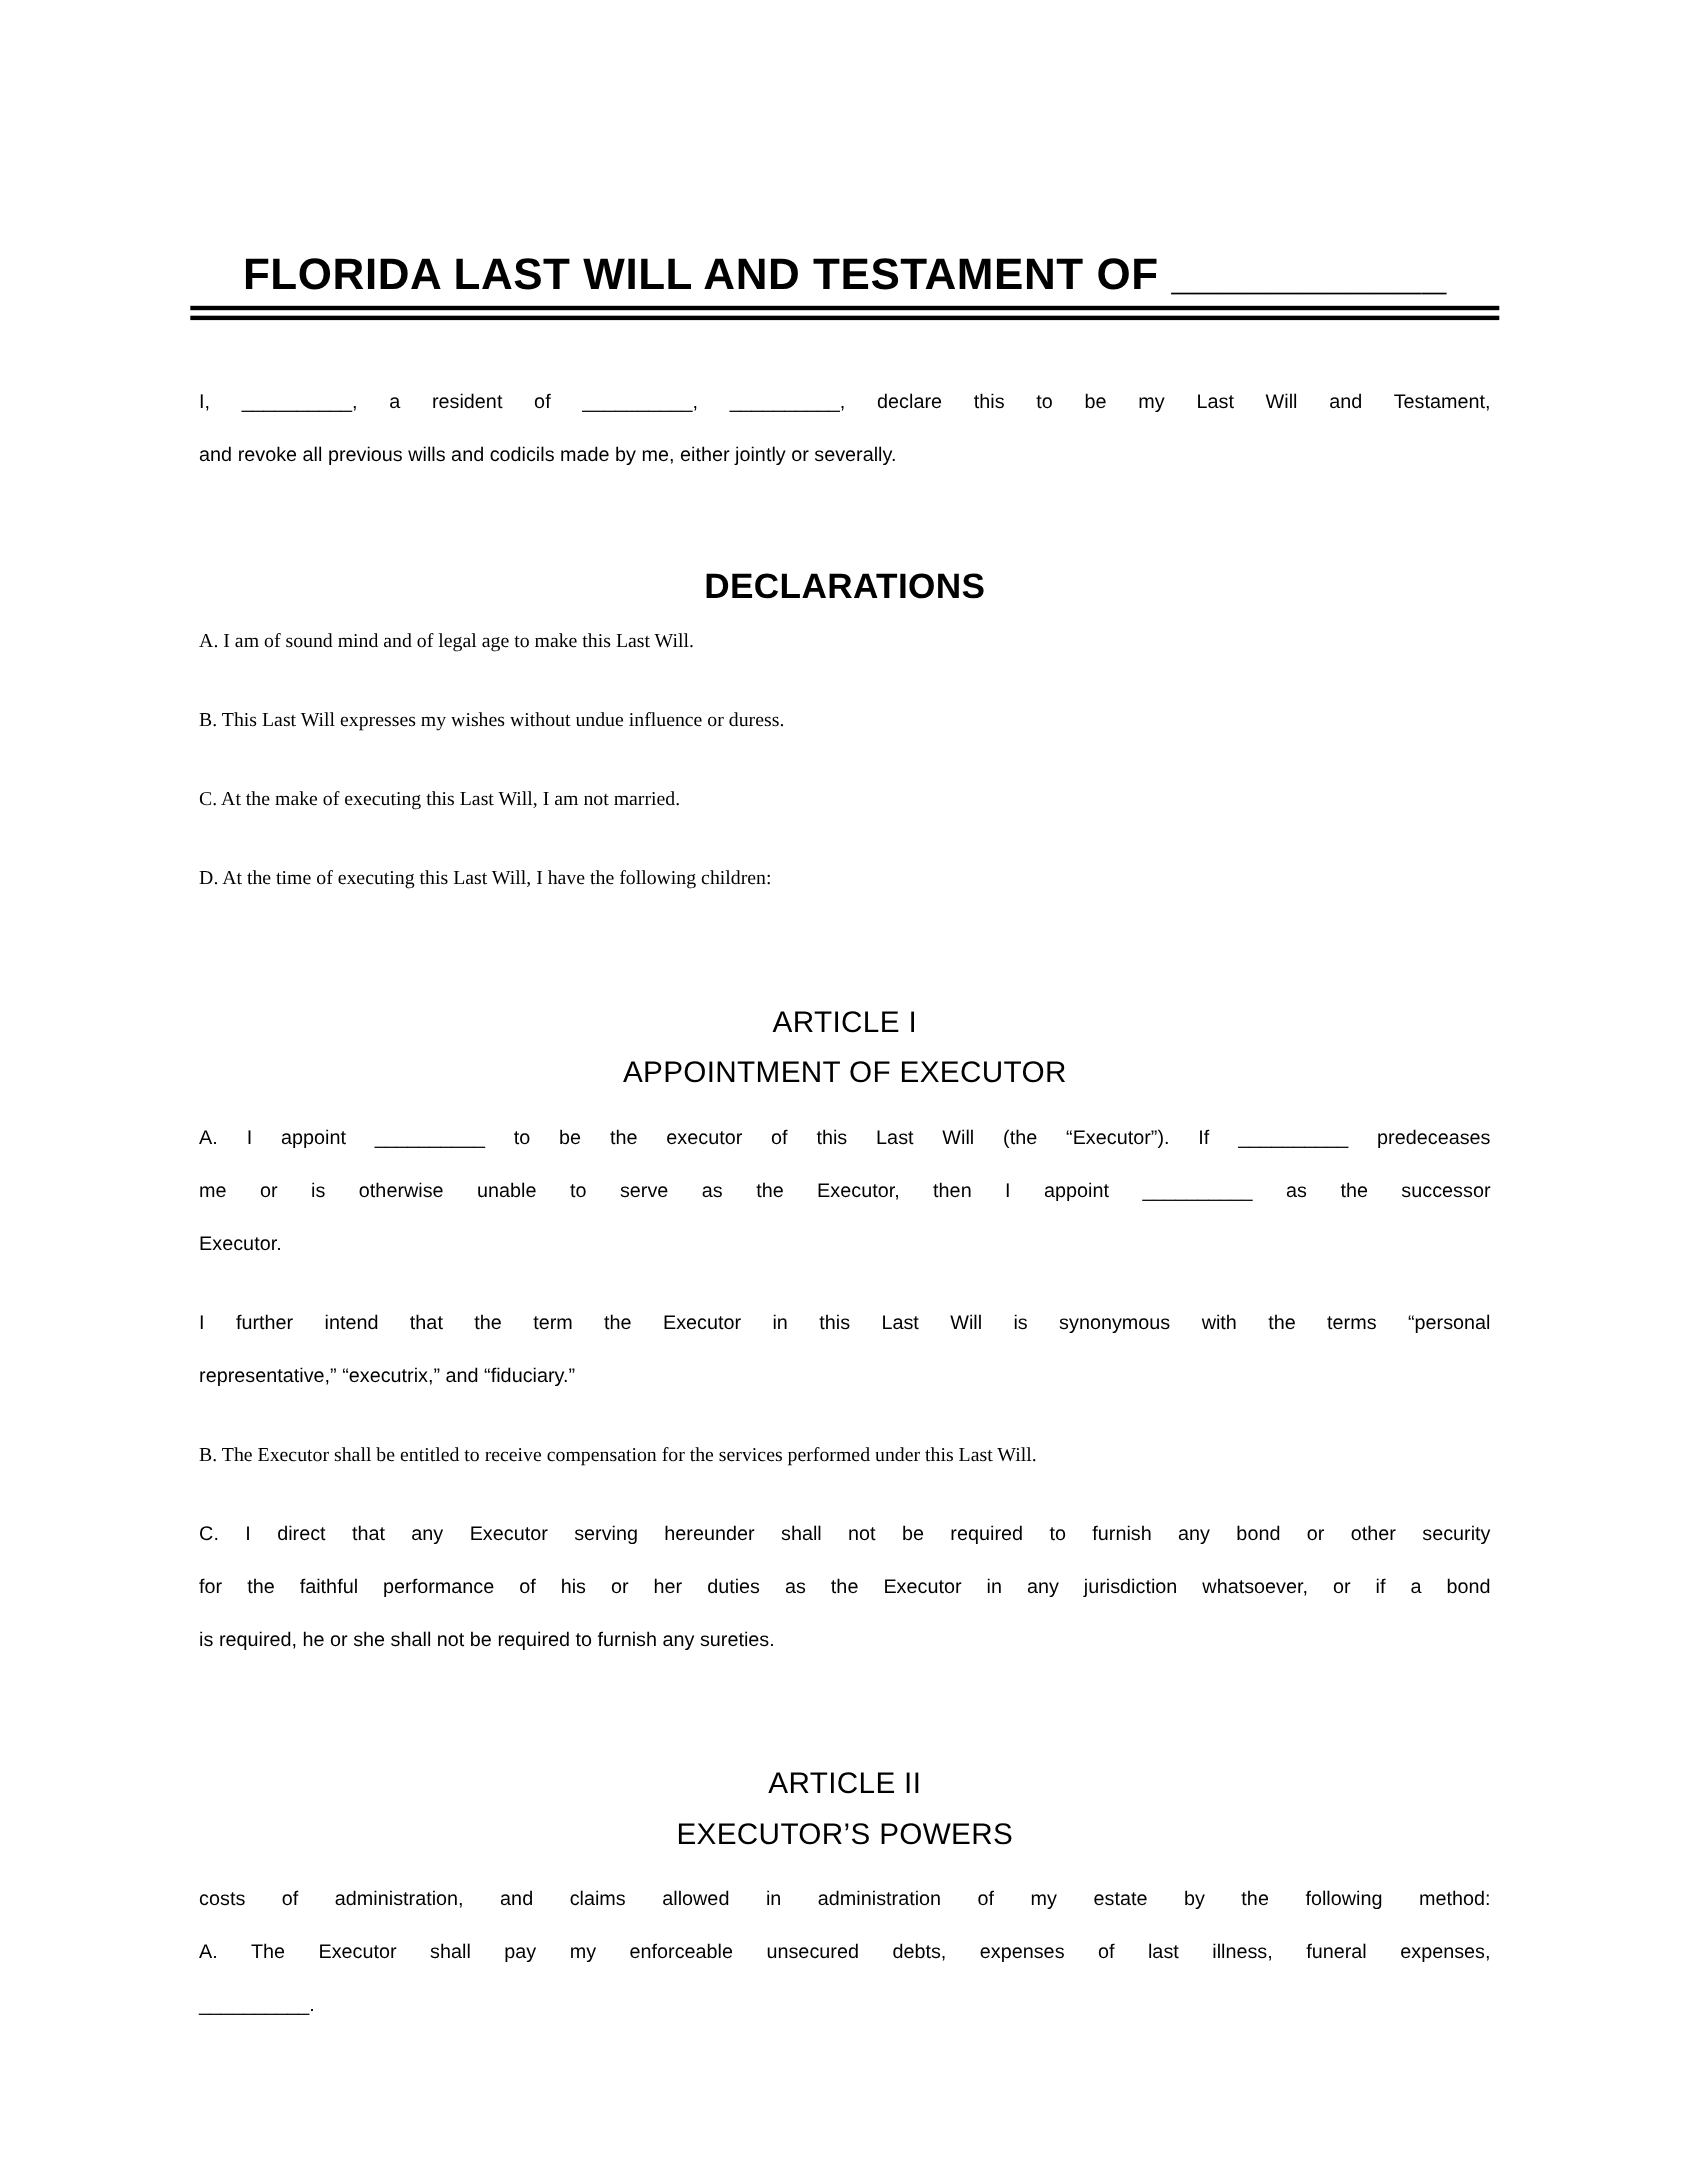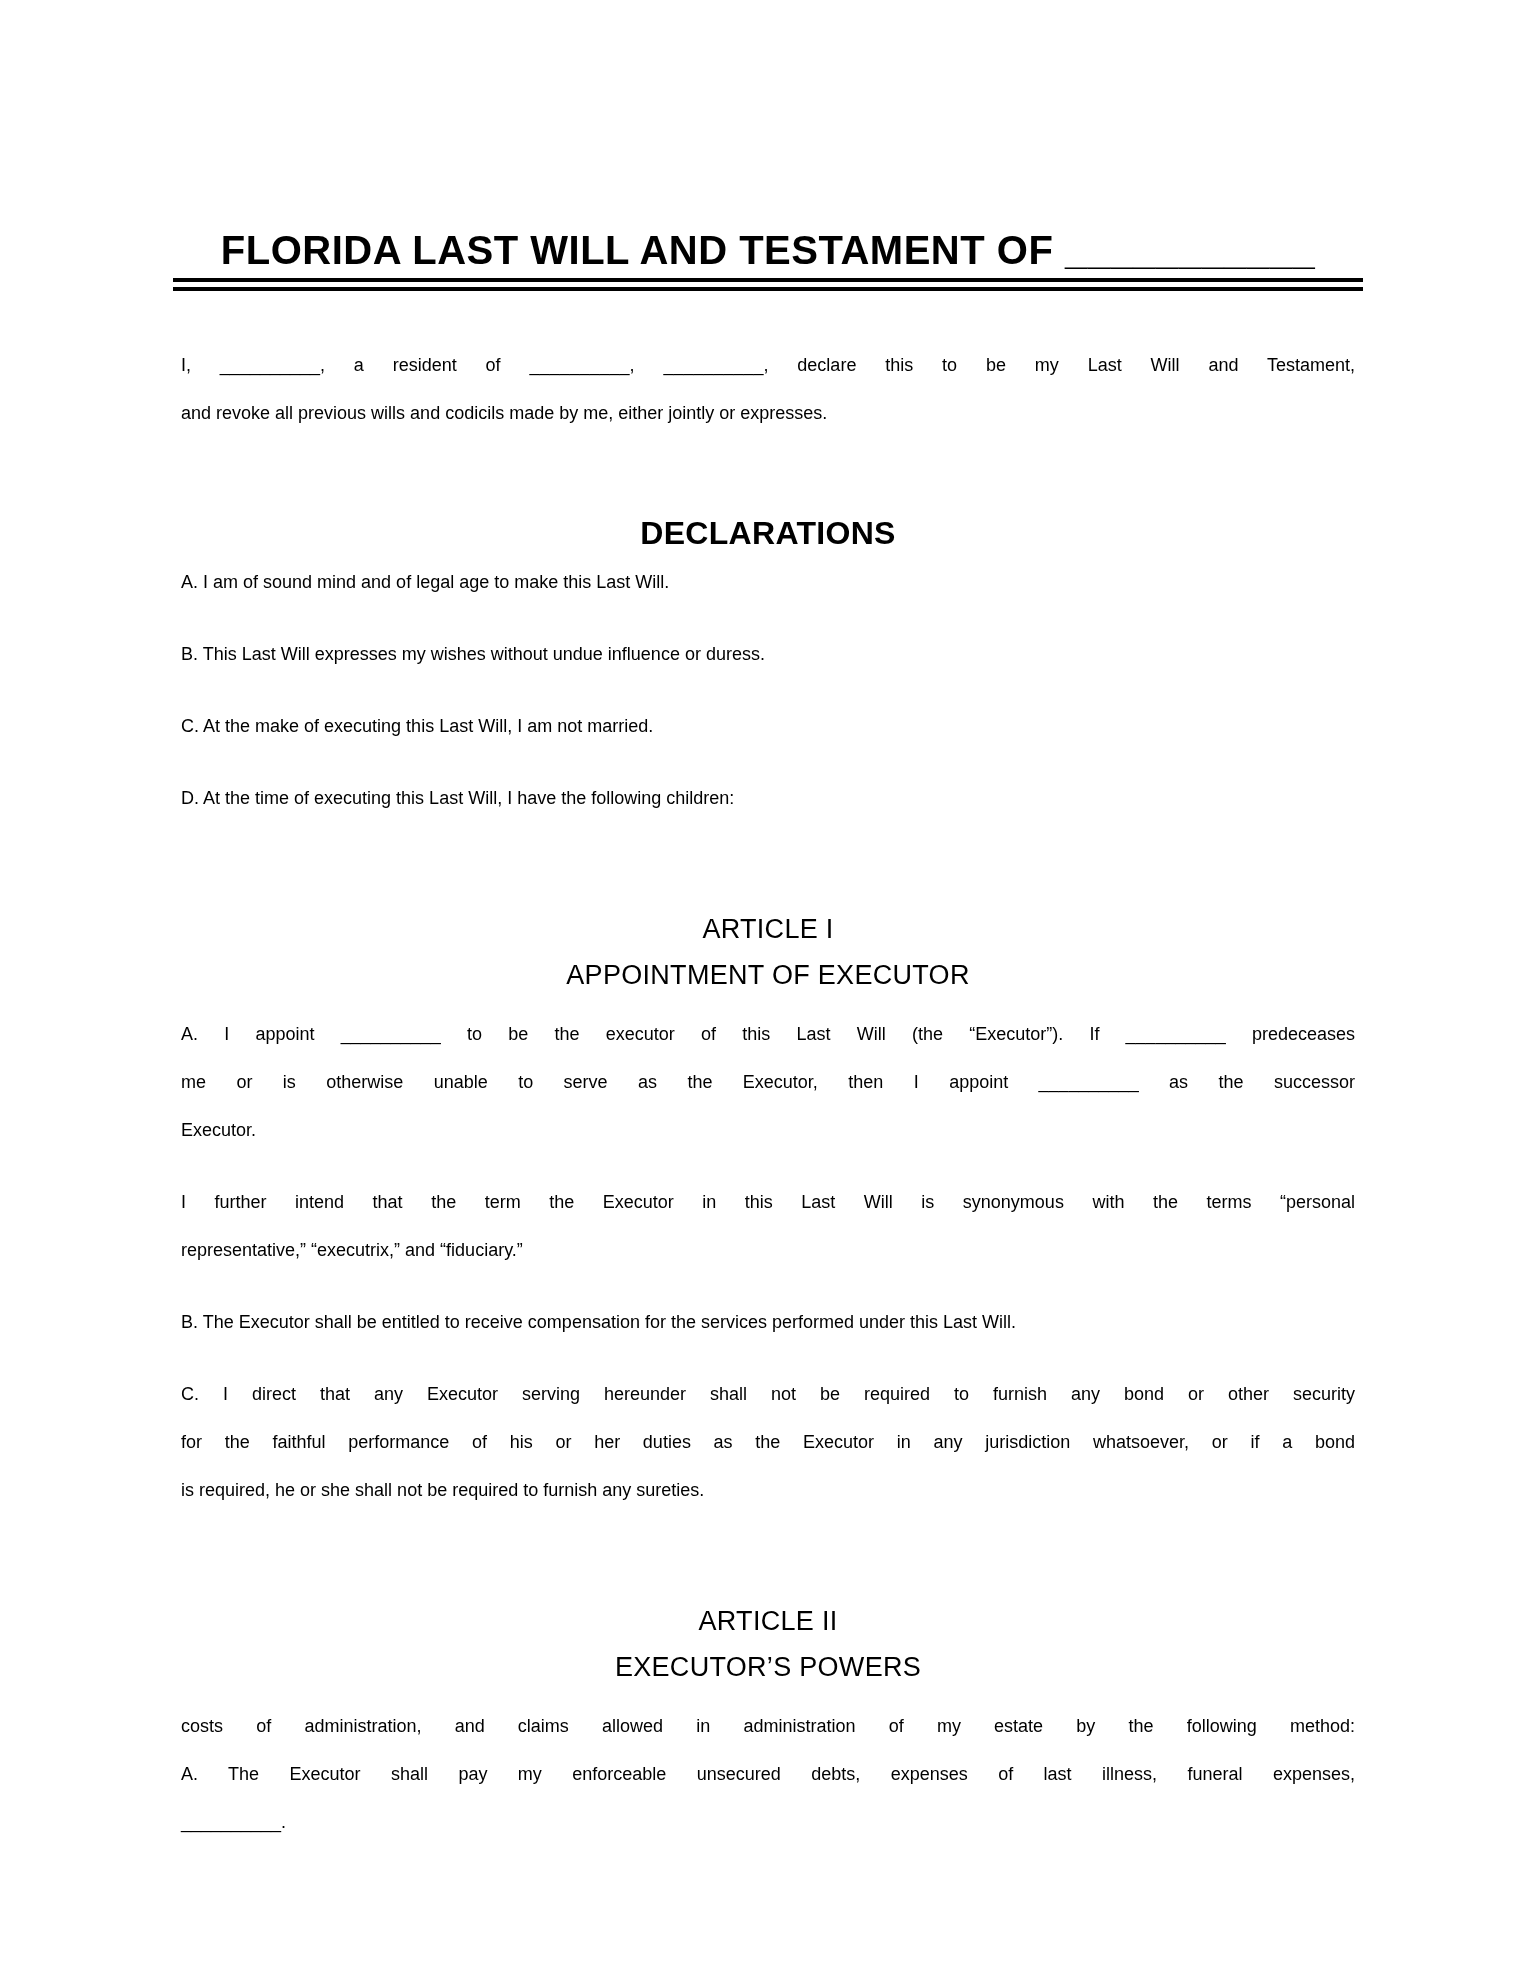--- a/index.html
+++ b/index.html
@@ -38,21 +38,21 @@
   }
   .intro { margin-top: 50px; }
   .jpara { margin-bottom: 24px; }
   .jpara .jline {
     text-align: justify;
     text-align-last: justify;
   }
   .jpara .jline:last-child {
     text-align-last: left;
   }
-  .item { margin-bottom: 24px; }
+  .item { margin-bottom: 24px; font-family: Liberation Serif, serif; }
   .section-heading {
     margin-top: 73px;
     margin-bottom: 2px;
     text-align: center;
     font-weight: bold;
     font-size: 32px;
     line-height: 46px;
     letter-spacing: 0.3px;
   }
   .article-heading {
@@ -68,21 +68,21 @@
 </head>
 <body>
 
 <div class="content">
 
   <h1 class="doc-title">FLORIDA LAST WILL AND TESTAMENT OF ___________</h1>
   <div class="title-rule"></div>
 
   <div class="jpara intro">
     <div class="jline">I, __________, a resident of __________, __________, declare this to be my Last Will and Testament,</div>
-    <div class="jline">and revoke all previous wills and codicils made by me, either jointly or expresses.</div>
+    <div class="jline">and revoke all previous wills and codicils made by me, either jointly or severally.</div>
   </div>
 
   <div class="section-heading">DECLARATIONS</div>
 
   <div class="item">A. I am of sound mind and of legal age to make this Last Will.</div>
   <div class="item">B. This Last Will expresses my wishes without undue influence or duress.</div>
   <div class="item">C. At the make of executing this Last Will, I am not married.</div>
   <div class="item">D. At the time of executing this Last Will, I have the following children:</div>
 
   <div class="article-heading">

